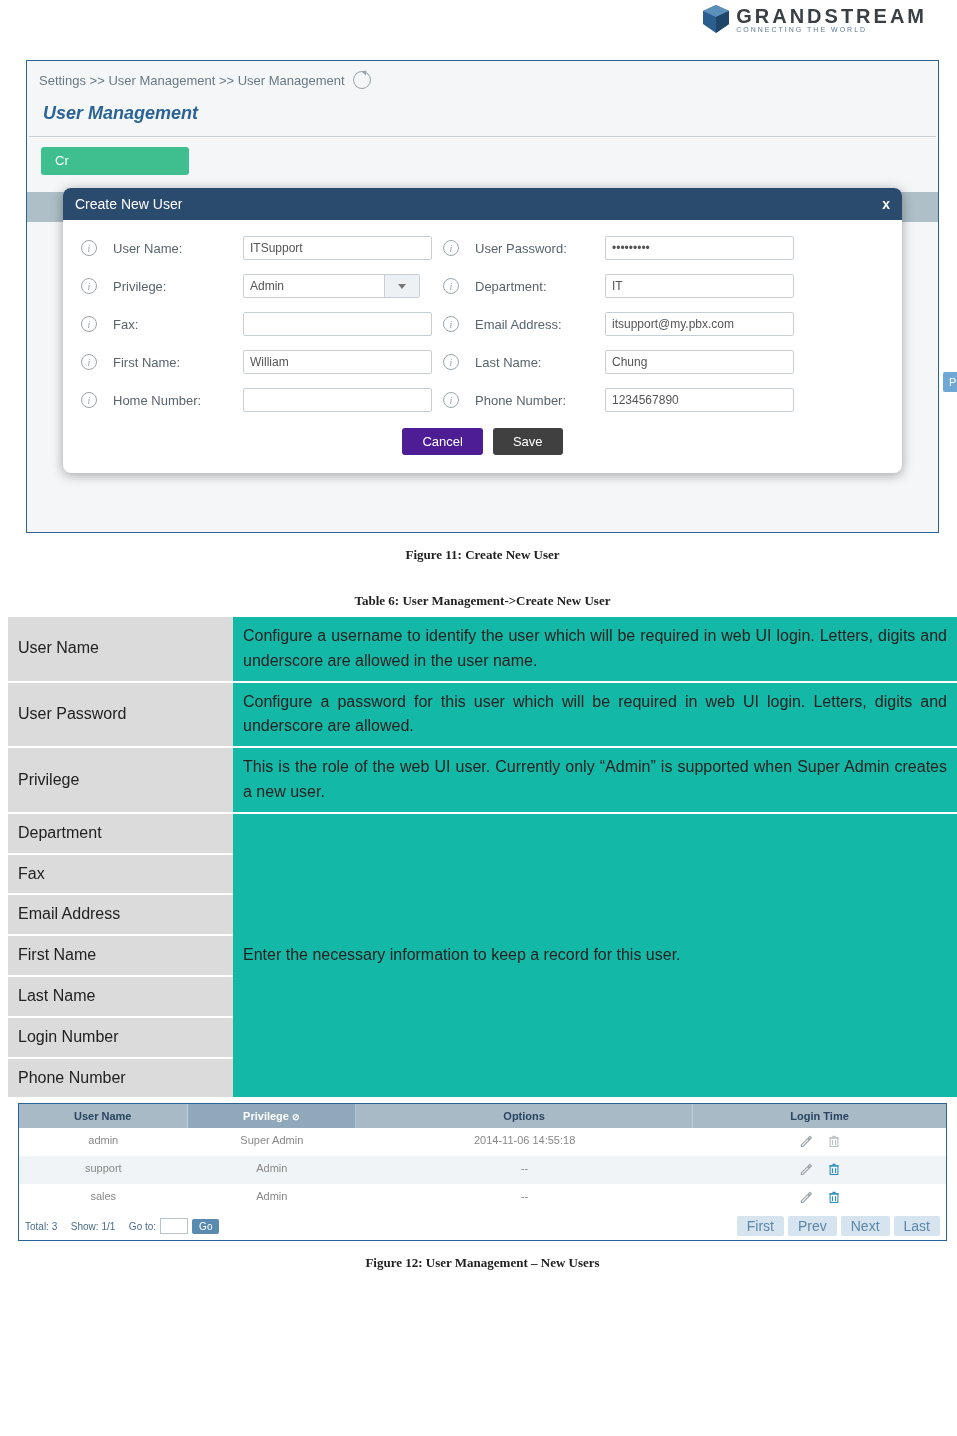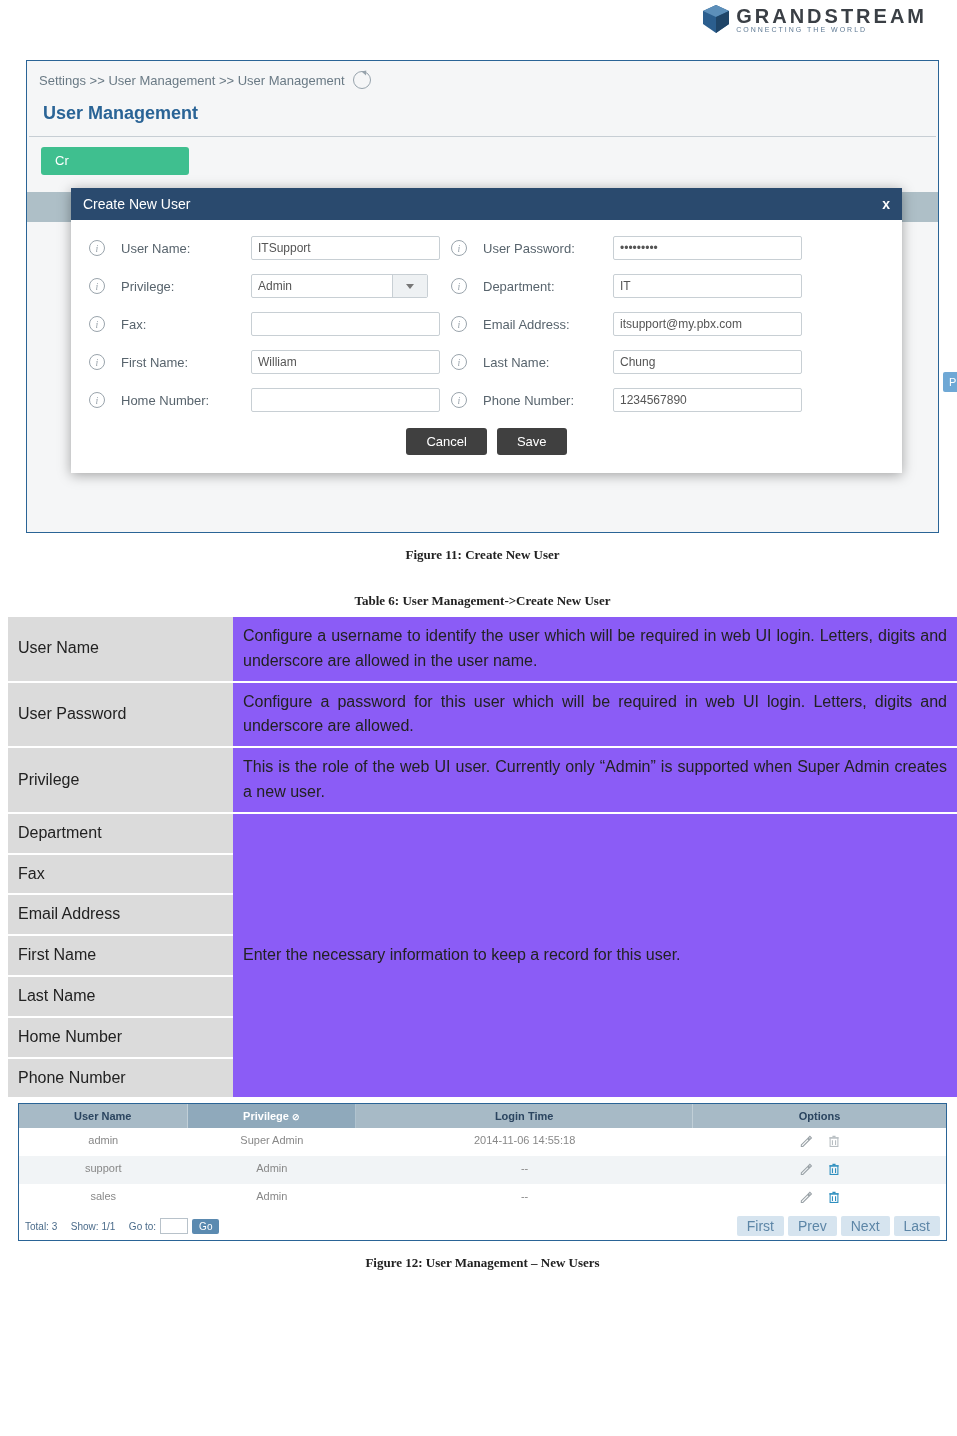--- a/index.html
+++ b/index.html
@@ -67,20 +67,21 @@
     transform: rotate(40deg);
   }
 
   .section-title {
     color: #2a6496;
     font-size: 18px;
     font-weight: bold;
     padding: 4px 14px 12px 14px;
     border-bottom: 1px solid #c7ced4;
     margin: 0 2px;
+    font-style: italic;
   }
 
   .create-btn-stub {
     display:inline-block;
     background:#3fbf8f;
     color:#fff;
     border-radius:3px;
     padding:6px 14px 6px 14px;
     font-size:13px;
     margin: 10px 0 8px 14px;
@@ -90,25 +91,25 @@
     white-space:nowrap;
     height:16px;
   }
 
   .band { height:30px; background:#aebfc7; margin:6px 0 0 0; }
 
   .modal-pos { position:relative; padding-bottom: 10px; height: 300px;}
   .modal {
     position:absolute;
     top: -34px;
-    left: 44px;
+    left: 36px;
     right: 36px;
     background:#fff;
     box-shadow: 0 2px 12px rgba(0,0,0,.35);
-    border-radius: 0;
+    border-radius: 8px;
     overflow:hidden;
   }
   .modal-header {
     background:#2a4a6e;
     color:#fff;
     display:flex;
     justify-content:space-between;
     align-items:center;
     padding: 8px 12px;
     font-size: 14px;
@@ -151,21 +152,21 @@
     display:flex;align-items:center;justify-content:center;
   }
   .sel-wrap .arrow::after{content:"";border-left:4px solid transparent;border-right:4px solid transparent;border-top:5px solid #777;}
 
   .modal-buttons{
     display:flex; justify-content:center; gap:10px; padding: 6px 0 18px 0;
   }
   .btn{
     border:none; border-radius:3px; padding:6px 20px; font-size:13px; color:#fff;
   }
-  .btn-cancel{ background:#404040;}
+  .btn-cancel{ background:#4c1d95;}
   .btn-save{ background:#404040;}
 
   .behind-right{
     position:absolute; right:-36px; top:150px;
     display:flex; gap:4px;
   }
   .behind-right .chip{
     background:#6fa8d5; color:#fff; font-size:11px; padding:4px 8px 4px 6px; border-radius:2px 0 0 2px;
   }
 
@@ -188,21 +189,21 @@
   .table6 td{
     vertical-align: middle;
     padding: 7px 10px;
   }
   .table6 td.label{
     width: 205px;
     background:#dbdbdb;
     border-bottom: 2px solid #fff;
   }
   .table6 td.desc{
-    background:#8b5cf6;
+    background:#14b8a6;
     border-bottom: 2px solid #fff;
     text-align: justify;
   }
 
   
   .para{
     font-size:16px;
     line-height:1.5;
     margin: 44px 10px 10px 12px;
   }
@@ -391,37 +392,37 @@
     <tr>
           <td class="label">Email Address</td>
         </tr>
     <tr>
           <td class="label">First Name</td>
         </tr>
     <tr>
           <td class="label">Last Name</td>
         </tr>
     <tr>
-          <td class="label">Home Number</td>
+          <td class="label">Login Number</td>
         </tr>
     <tr>
           <td class="label">Phone Number</td>
         </tr>
   </tbody>
     </table>
 
 
   <div class="fig12">
     <div class="listhdr">
       <div>User Name</div>
       <div class="active">
         <span>Privilege</span><span class="sort-ind">⊘</span>
       </div>
+      <div>Options</div>
       <div>Login Time</div>
-      <div>Options</div>
     </div>
 
     <div id="fig12-rows">
         <div class="listrow">
           <div>admin</div>
           <div>Super Admin</div>
           <div>2014-11-06 14:55:18</div>
           <div class="opts">
             <span><svg class="pencil-svg" width="14" height="14" viewBox="0 0 18 18">
                 <path d="M3 14 L11 6 L13 8 L5 16 L3 16 Z M12 5 L14 3 L16 5 L14 7 Z" fill="none" stroke-width="1.4"></path>

